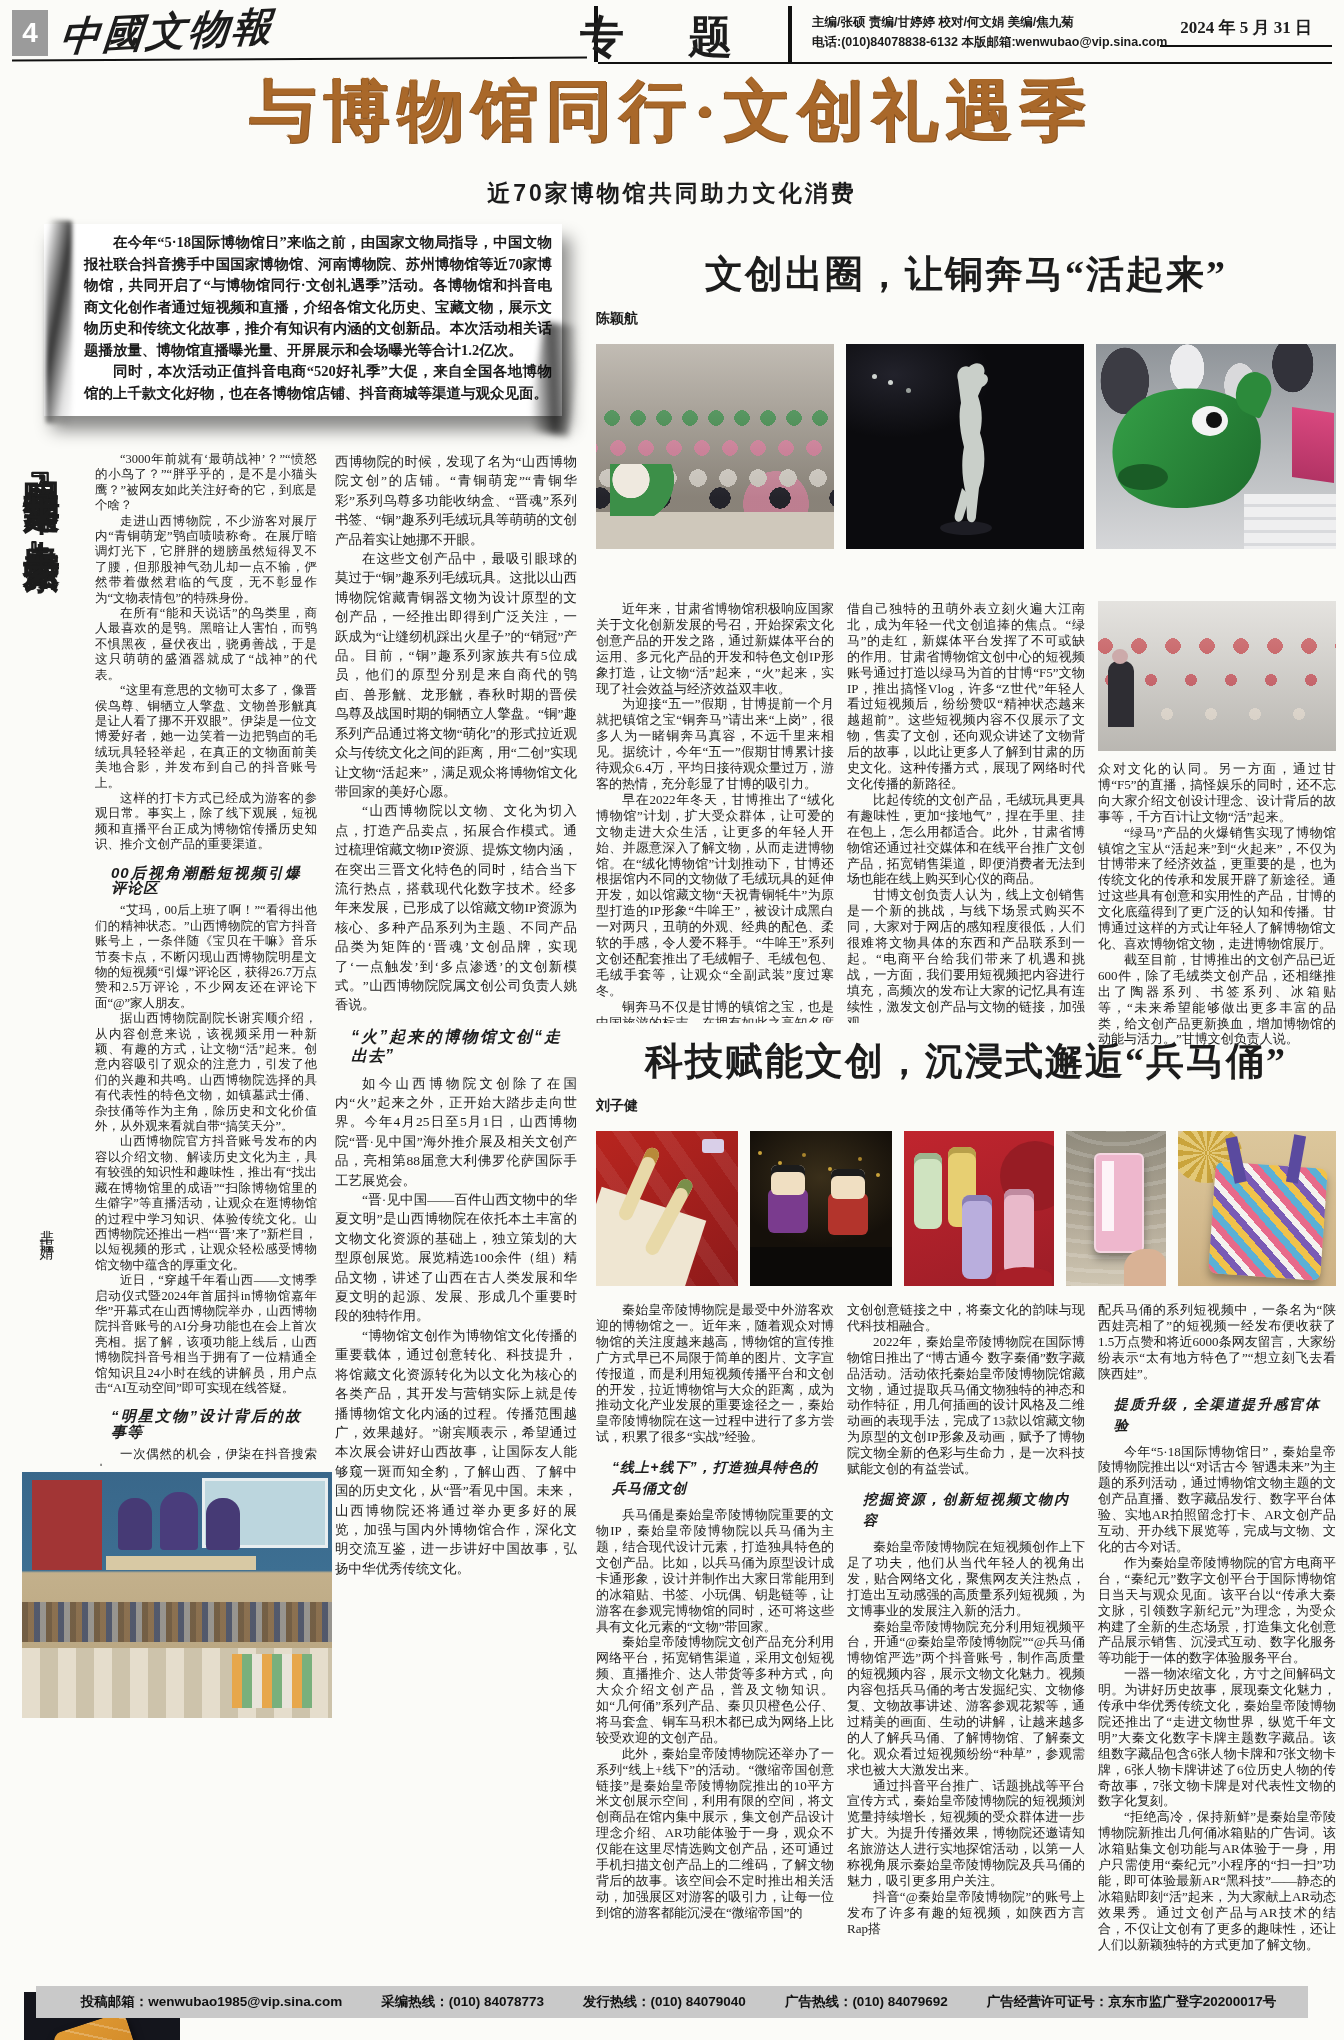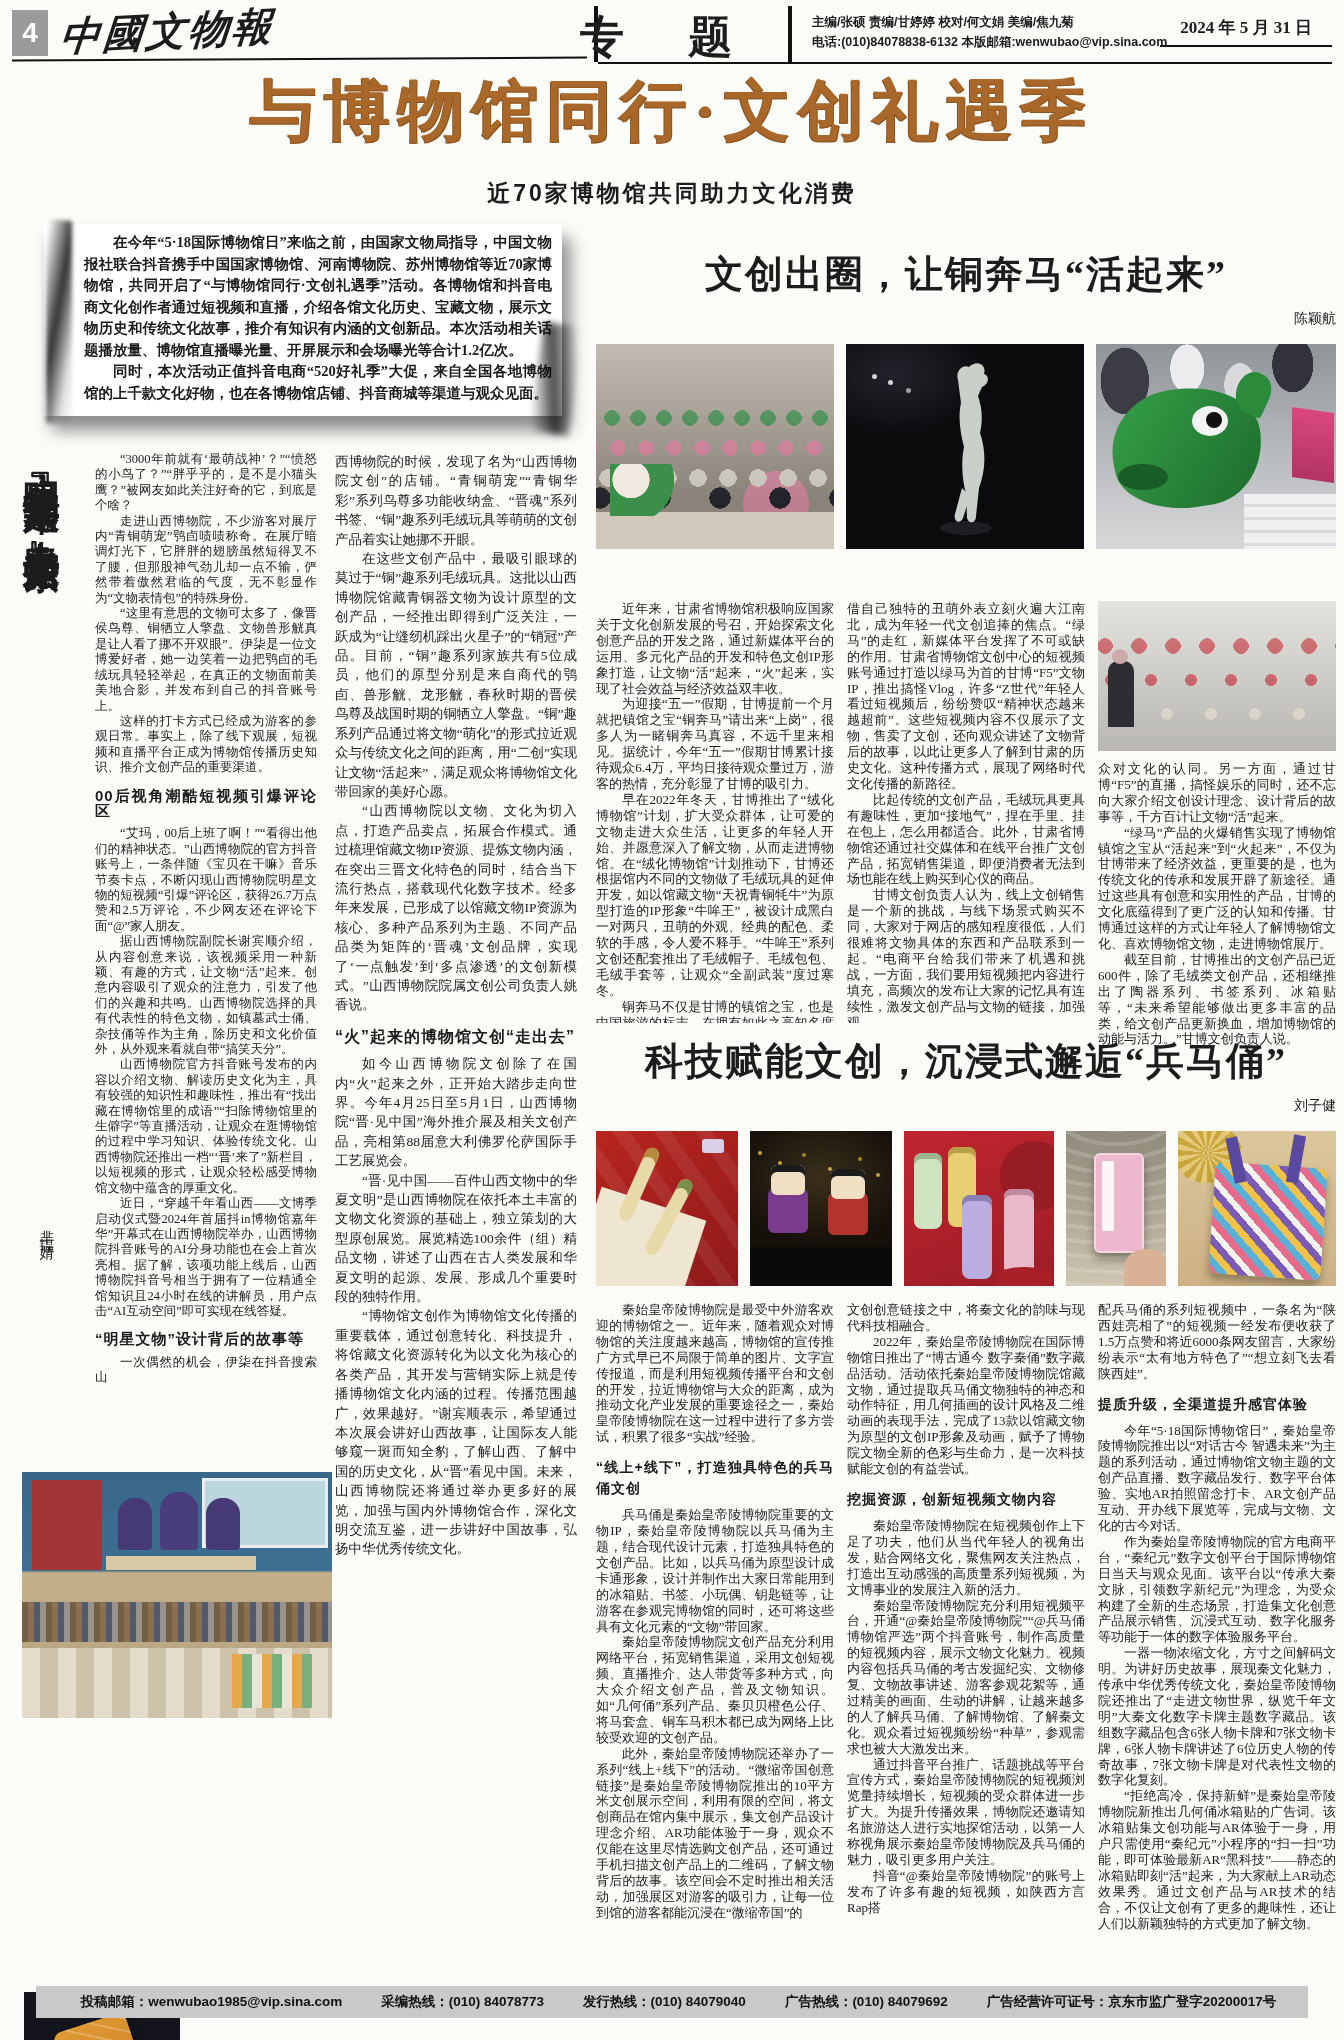--- a/index.html
+++ b/index.html
@@ -42,37 +42,37 @@
         background:linear-gradient(260deg,transparent 10%,rgba(0,0,0,.7) 55%,transparent 95%);
         filter:blur(3px);transform:rotate(8deg);}
   .intro p{margin:0;text-indent:2em;font-size:14.5px;line-height:21.5px;font-weight:600;
            text-align:justify;}
 
   
   .col{text-align:justify;overflow:hidden;}
   .col p{margin:0;text-indent:2em;}
   .col p.cont{text-indent:0;}
   .col p.subhead{font-family:"Liberation Sans",sans-serif;font-weight:800;text-indent:0;
-                 margin:12px 0 8px;letter-spacing:1px;}
+                 margin:12px 16px 8px;letter-spacing:1px;font-style:italic;}
 
   
   .la-headline{left:12px;top:452px;width:58px;height:748px;writing-mode:vertical-rl;
                font-size:37px;font-weight:900;letter-spacing:2px;line-height:58px;overflow:hidden;}
   .la-author{left:26px;top:1218px;width:30px;writing-mode:vertical-rl;font-size:15px;
              letter-spacing:8px;font-family:"Liberation Sans",sans-serif;}
   .la-col1{left:95px;top:452px;width:222px;height:1014px;font-size:12.5px;line-height:15.4px;}
   .la-col1 p.subhead{font-size:15px;}
   .la-col2{left:335px;top:452px;width:242px;height:1260px;font-size:13.5px;line-height:19.4px;}
   .la-col2 p.subhead{font-size:16px;}
 
   
   .art{position:absolute;left:596px;width:740px;}
   .art-headline{margin:4px 0 0;text-align:center;font-size:38px;font-weight:900;letter-spacing:2px;
                 white-space:nowrap;}
-  .art-byline{margin:10px 0 0;text-align:right;font-size:14px;font-family:"Liberation Sans",sans-serif;}
+  .art-byline{margin:10px 0 0;text-align:left;font-size:14px;font-family:"Liberation Sans",sans-serif;font-weight:bold;}
   .photorow{display:flex;gap:12px;margin-top:16px;}
   .cols{display:flex;gap:13px;}
   .a1 .cols{margin-top:52px;}
   .a1 .col{width:238px;height:422px;font-size:13px;line-height:15.9px;}
   .a2 .cols{margin-top:16px;}
   .a2 .col{width:238px;height:662px;font-size:13px;line-height:15.9px;}
   .art .col p.subhead{font-size:14px;line-height:21px;}
 
   
   .ph{position:relative;overflow:hidden;background:#999;}
@@ -143,20 +143,21 @@
   <div class="abs intro">
     <p>在今年“5·18国际博物馆日”来临之前，由国家文物局指导，中国文物报社联合抖音携手中国国家博物馆、河南博物院、苏州博物馆等近70家博物馆，共同开启了“与博物馆同行·文创礼遇季”活动。各博物馆和抖音电商文化创作者通过短视频和直播，介绍各馆文化历史、宝藏文物，展示文物历史和传统文化故事，推介有知识有内涵的文创新品。本次活动相关话题播放量、博物馆直播曝光量、开屏展示和会场曝光等合计1.2亿次。</p>
     <p>同时，本次活动正值抖音电商“520好礼季”大促，来自全国各地博物馆的上千款文化好物，也在各博物馆店铺、抖音商城等渠道与观众见面。</p>
   </div>
 
   <div class="abs la-headline">明星文物『活』起来，『走出去』之新探索</div>
   <div class="abs la-author">芈韫婧</div>
   <div class="abs col la-col1">
       <p>“3000年前就有‘最萌战神’？”“愤怒的小鸟了？”“胖乎乎的，是不是小猫头鹰？”被网友如此关注好奇的它，到底是个啥？</p>
       <p>走进山西博物院，不少游客对展厅内“青铜萌宠”鸮卣啧啧称奇。在展厅暗调灯光下，它胖胖的翅膀虽然短得叉不了腰，但那股神气劲儿却一点不输，俨然带着傲然君临的气度，无不彰显作为“文物表情包”的特殊身份。</p>
+      <p>在所有“能和天说话”的鸟类里，商人最喜欢的是鸮。黑暗让人害怕，而鸮不惧黑夜，昼伏夜出，骁勇善战，于是这只萌萌的盛酒器就成了“战神”的代表。</p>
       <p>“这里有意思的文物可太多了，像晋侯鸟尊、铜牺立人擎盘、文物兽形觥真是让人看了挪不开双眼”。伊柒是一位文博爱好者，她一边笑着一边把鸮卣的毛绒玩具轻轻举起，在真正的文物面前美美地合影，并发布到自己的抖音账号上。</p>
       <p>这样的打卡方式已经成为游客的参观日常。事实上，除了线下观展，短视频和直播平台正成为博物馆传播历史知识、推介文创产品的重要渠道。</p>
       <p class="subhead">00后视角潮酷短视频引爆评论区</p>
       <p>“艾玛，00后上班了啊！”“看得出他们的精神状态。”山西博物院的官方抖音账号上，一条伴随《宝贝在干嘛》音乐节奏卡点，不断闪现山西博物院明星文物的短视频“引爆”评论区，获得26.7万点赞和2.5万评论，不少网友还在评论下面“@”家人朋友。</p>
       <p>据山西博物院副院长谢宾顺介绍，从内容创意来说，该视频采用一种新颖、有趣的方式，让文物“活”起来。创意内容吸引了观众的注意力，引发了他们的兴趣和共鸣。山西博物院选择的具有代表性的特色文物，如镇墓武士俑、杂技俑等作为主角，除历史和文化价值外，从外观来看就自带“搞笑天分”。</p>
       <p>山西博物院官方抖音账号发布的内容以介绍文物、解读历史文化为主，具有较强的知识性和趣味性，推出有“找出藏在博物馆里的成语”“扫除博物馆里的生僻字”等直播活动，让观众在逛博物馆的过程中学习知识、体验传统文化。山西博物院还推出一档“‘晋’来了”新栏目，以短视频的形式，让观众轻松感受博物馆文物中蕴含的厚重文化。</p>
       <p>近日，“穿越千年看山西——文博季启动仪式暨2024年首届抖in博物馆嘉年华”开幕式在山西博物院举办，山西博物院抖音账号的AI分身功能也在会上首次亮相。据了解，该项功能上线后，山西博物院抖音号相当于拥有了一位精通全馆知识且24小时在线的讲解员，用户点击“AI互动空间”即可实现在线答疑。</p>
       <p class="subhead">“明星文物”设计背后的故事等</p>
       <p>一次偶然的机会，伊柒在抖音搜索山</p>
     </div>

